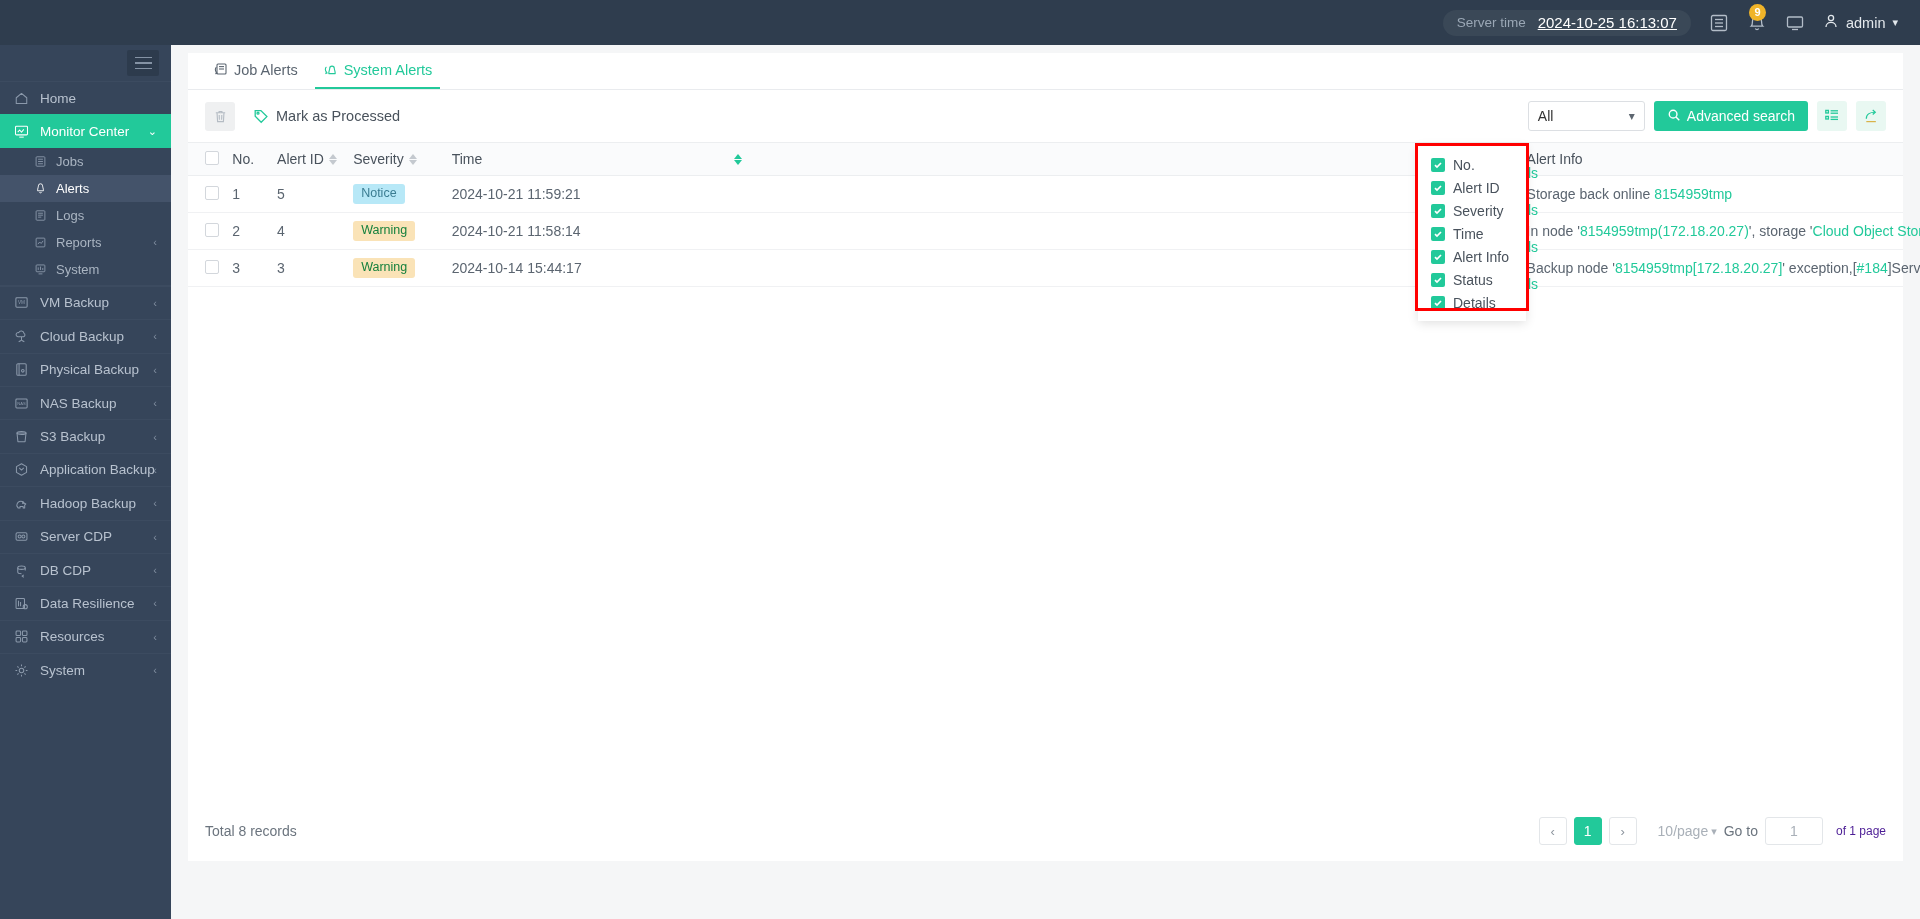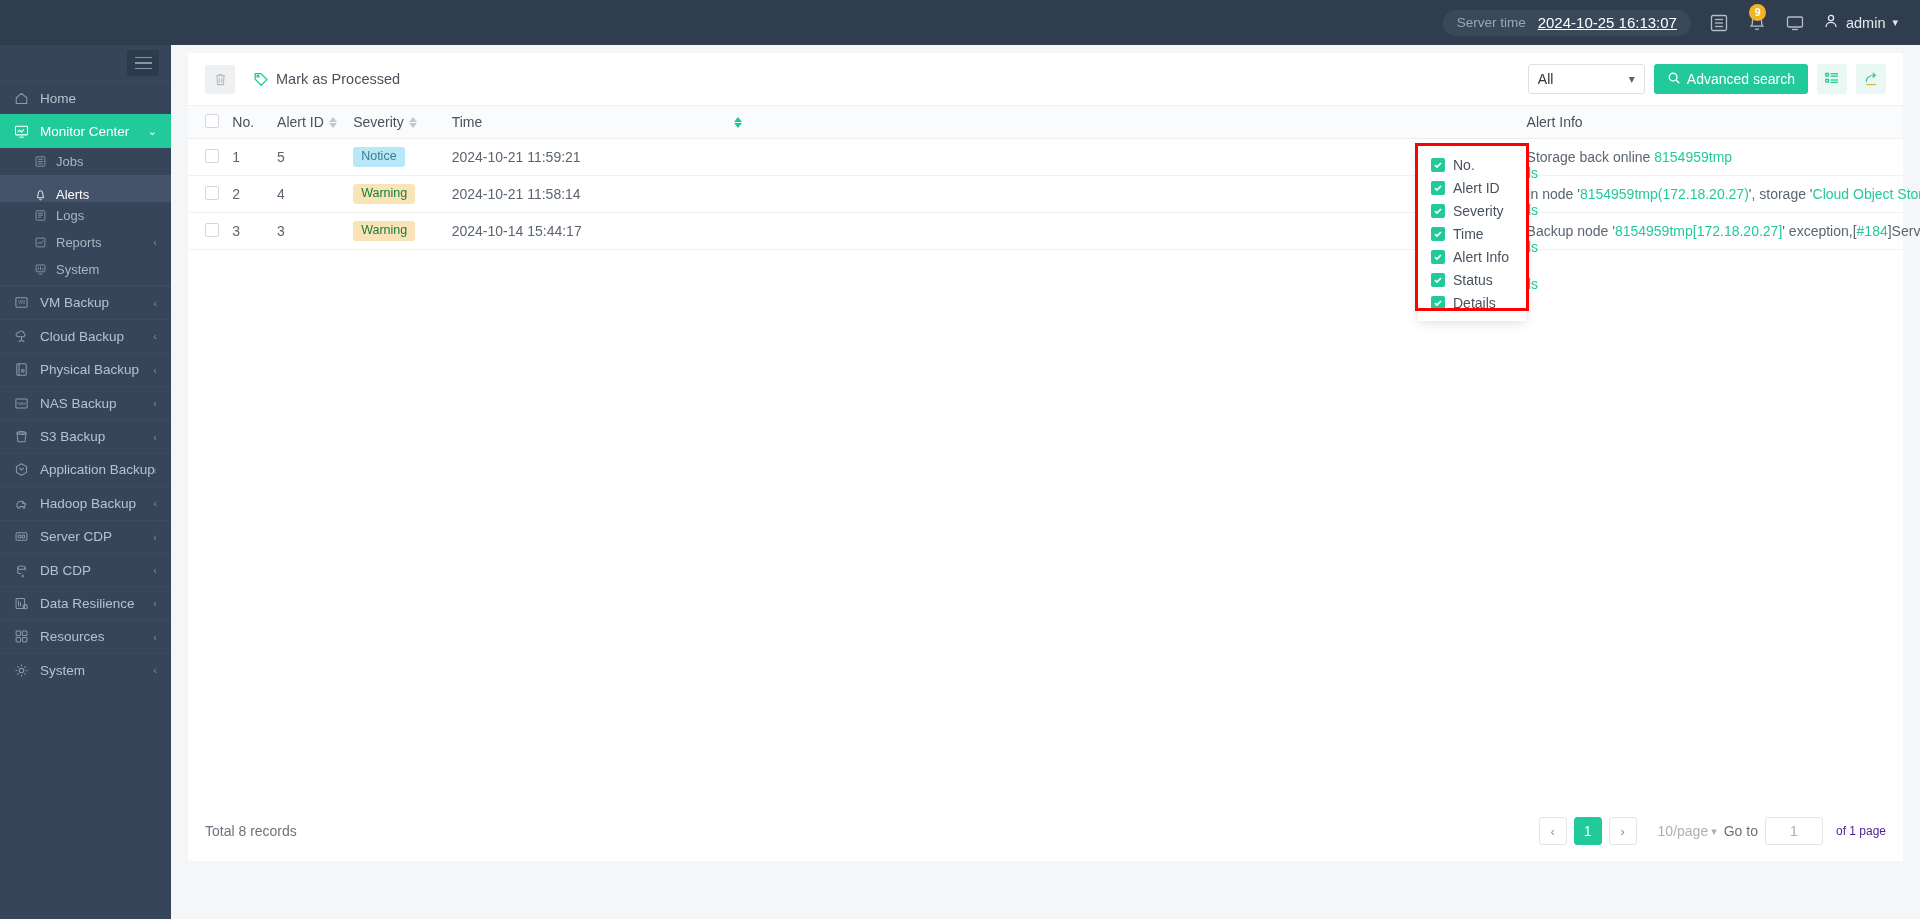--- a/index.html
+++ b/index.html
@@ -72,21 +72,21 @@
   .nav-item.active .chev { color: #ffffff; }
 
   .sub-item {
     height: 27px; display: flex; align-items: center;
     padding-left: 34px; color: #aab5c2; font-size: 13px;
     cursor: pointer; position: relative; background: #36455a;
   }
   .sub-item .ico { width: 19px; display:flex; align-items:center; color: #8b99ab; flex:0 0 19px;}
   .sub-item .lbl { margin-left: 3px; }
   .sub-item .chev { position: absolute; right: 14px; color: #7f8d9f; font-size: 11px; }
-  .sub-item.active { background: #44536a; color: #ffffff; align-items: flex-end; }
+  .sub-item.active { background: #44536a; color: #ffffff; }
   .sub-item.active .ico { color: #ffffff; }
   #subnav { border-bottom: 1px solid #3c4b60; padding-bottom: 2px; }
 
   
   #main {
     position: absolute; top: 45px; left: 171px;
     width: 1749px; height: 874px; background: #f5f6f7;
     padding: 8px 17px 0 17px;
   }
   #card {
@@ -459,20 +459,42 @@
         </span>
         <span class="lbl">System</span>
         <span class="chev">‹</span>
       </div>
     </div>
 </div>
 
 <div id="main">
   <div id="card">
 
+    <div id="tabs">
+        <div class="tab">
+          <span class="ico">
+            <svg width="16" height="16" viewBox="0 0 16 16" fill="none" stroke="currentColor" stroke-width="1.1" stroke-linejoin="round">
+              <rect x="4" y="2" width="9" height="10" rx="1"></rect>
+              <line x1="6" y1="4.6" x2="11" y2="4.6"></line>
+              <line x1="6" y1="7" x2="11" y2="7"></line>
+              <path d="M3.4 5.2c-1.4 1-1.4 3.6 0 5l-.6 1.6 1.8-.8"></path>
+            </svg>
+          </span>
+          <span>Job Alerts</span>
+        </div>
+        <div class="tab active">
+          <span class="ico">
+            <svg width="16" height="16" viewBox="0 0 16 16" fill="none" stroke="currentColor" stroke-width="1.1" stroke-linejoin="round">
+              <path d="M5.8 11.6c0-2.8.9-3.7.9-5.2a2.3 2.3 0 0 1 4.6 0c0 1.5.9 2.4.9 5.2z"></path>
+              <path d="M3.4 5c-1.4 1-1.4 3.6 0 5l-.6 1.6 1.8-.8"></path>
+            </svg>
+          </span>
+          <span>System Alerts</span>
+        </div>
+      </div>
 
     <div id="toolbar">
       <div id="trash-btn">
         <svg width="15" height="15" viewBox="0 0 16 16" fill="none" stroke="currentColor" stroke-width="1.2">
           <path d="M3 4h10M6.5 4V2.6h3V4M4.3 4l.6 9.4h6.2L11.7 4"></path>
           <line x1="6.6" y1="6.3" x2="6.8" y2="11.4"></line>
             <line x1="9.4" y1="6.3" x2="9.2" y2="11.4"></line>
         </svg>
       </div>
       <div id="mark-processed">

